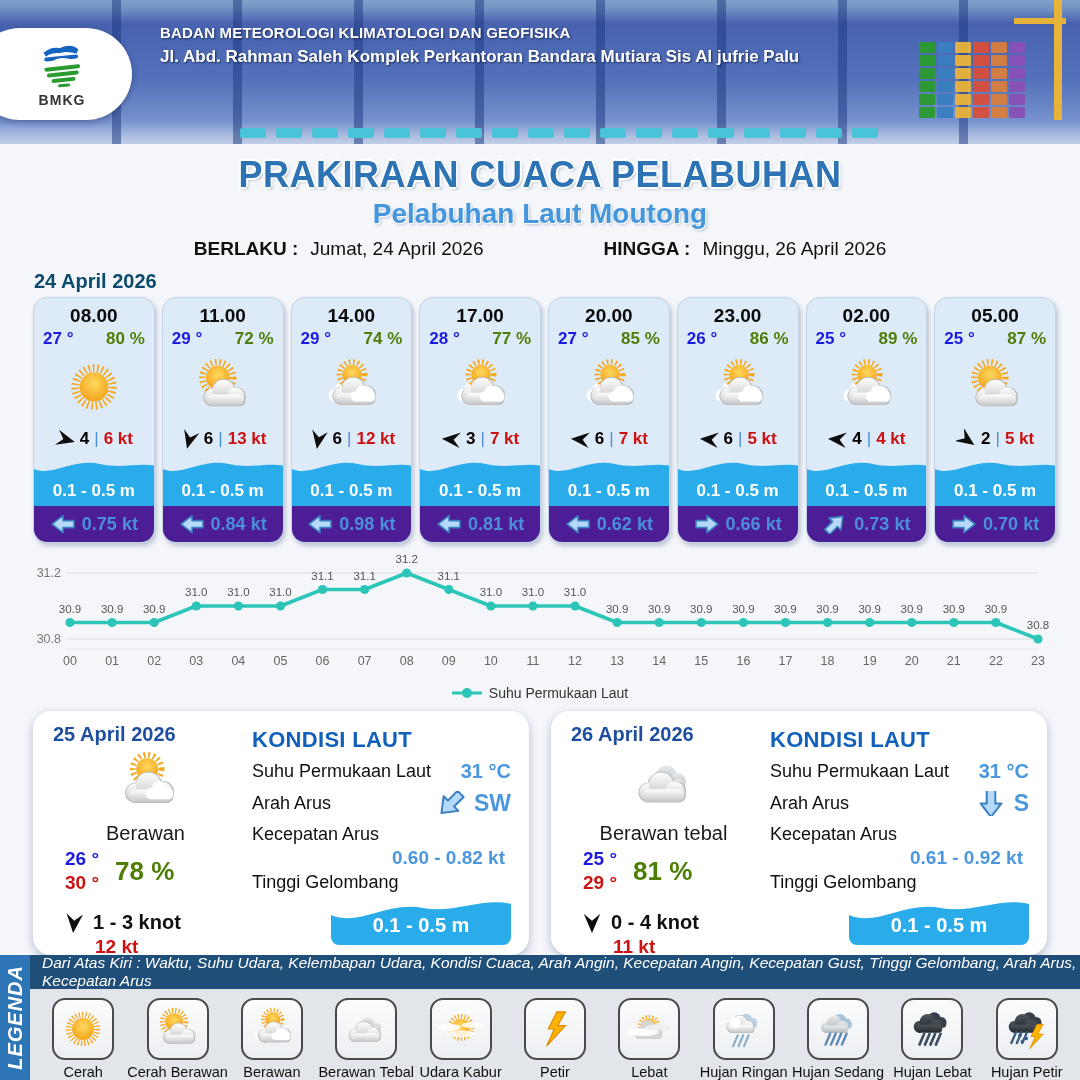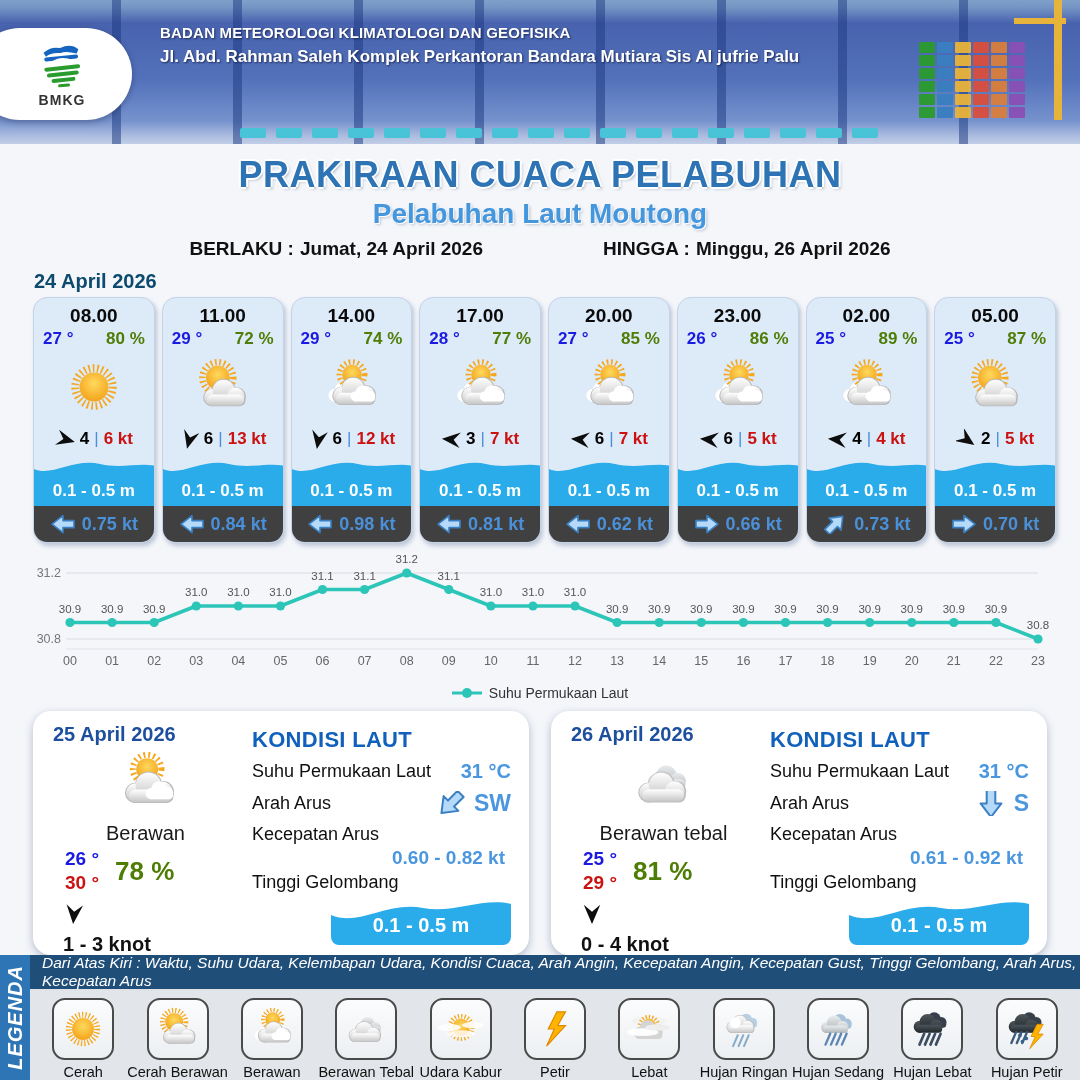--- a/index.html
+++ b/index.html
@@ -26,54 +26,54 @@
   .hdr-line2 { font-size:31px; font-weight:bold; letter-spacing:-.5px; margin-top:2px; }
   .hdr-line3 { font-size:17px; font-weight:bold; margin-top:6px; }
 
   
   .title-main { text-align:center; margin-top:10px; font-size:36px; font-weight:bold; color:#2e74b5; letter-spacing:.5px;
     text-shadow:2px 0 0 #fff,-2px 0 0 #fff,0 2px 0 #fff,0 -2px 0 #fff,2px 2px 3px rgba(90,110,140,.45); }
   .title-sub { text-align:center; font-size:28px; font-weight:bold; color:#4496dd; margin-top:2px;
     text-shadow:1px 1px 0 #fff,2px 2px 3px rgba(90,110,140,.35); }
   .validity { display:flex; justify-content:center; gap:120px; margin-top:8px; font-size:19px; color:#111; }
   .validity b { font-weight:bold; }
-  .validity span.val { font-weight:bold; margin-left:6px; }
+  .validity span.val { font-weight:normal; margin-left:12px; }
 
   
   .fc-date { margin:10px 0 4px 34px; font-size:20px; font-weight:bold; color:#0c4a6e; }
   .cards-row { display:flex; gap:7px; margin:0 24px 0 33px; }
   .fcard { width:122px; height:246px; background:#ddeaf8; border:1px solid #c3d4e8; border-radius:14px; overflow:hidden; display:flex; flex-direction:column; box-shadow:2px 3px 4px rgba(120,140,170,.45); }
   .fc-time { text-align:center; font-size:19px; font-weight:bold; color:#0a0a0a; padding-top:7px; }
   .fc-th { display:flex; justify-content:space-between; padding:2px 9px 0 9px; font-size:17px; font-weight:bold; }
   .fc-temp { color:#1a1ae0; } .fc-hum { color:#4e7d05; }
   .fc-icon { height:76px; display:flex; align-items:center; justify-content:center; }
   .fc-wind { display:flex; align-items:center; justify-content:center; gap:4px; height:28px; font-size:17px; font-weight:bold; }
   .fc-wind .sep { color:#4a90d9; font-weight:normal; margin:0 1px; }
   .fc-gust { color:#cc1111; }
   .fc-wave { position:relative; margin-top:auto; }
   .fc-wave svg { display:block; }
   .fc-wave .band { background:#29ace9; height:28px; margin-top:-1px; text-align:center; color:#fff; font-size:17px; font-weight:bold; line-height:26px; }
-  .fc-cur { height:36px; background:#404040; display:flex; align-items:center; justify-content:center; gap:6px; font-size:18px; font-weight:bold; color:#4a90d9; }
+  .fc-cur { height:36px; background:#4c1d95; display:flex; align-items:center; justify-content:center; gap:6px; font-size:18px; font-weight:bold; color:#4a90d9; }
 
   
   .chart-wrap { margin:8px 26px 0 26px; }
   .chart-legend { display:flex; align-items:center; justify-content:center; gap:7px; font-size:14px; color:#333; margin-top:0px; }
 
   
   .day-row { display:flex; gap:22px; margin:10px 33px 0 33px; }
   .dcard { flex:1; height:244px; background:#fff; border-radius:18px; box-shadow:0 3px 9px rgba(80,100,130,.4); padding:12px 18px 10px 20px; display:flex; gap:14px; }
   .d-left { width:185px; display:flex; flex-direction:column; }
   .d-date { font-size:20px; font-weight:bold; color:#1d4f9e; }
   .d-icon { height:78px; display:flex; align-items:center; justify-content:center; }
   .d-cond { text-align:center; font-size:20px; color:#1a1a1a; margin-top:2px; }
   .d-temps { display:flex; align-items:center; gap:16px; margin-top:2px; padding-left:12px; }
   .d-tcol { display:flex; flex-direction:column; font-size:19px; font-weight:bold; line-height:24px; }
   .d-tmin { color:#1a1ae0; } .d-tmax { color:#cc1111; }
   .d-hum { font-size:26px; font-weight:bold; color:#4e7d05; }
-  .d-wind { display:flex; align-items:flex-start; gap:8px; font-size:20px; font-weight:bold; color:#111; margin-top:8px; padding-left:10px;flex-direction:column; }
+  .d-wind { display:flex; align-items:flex-end; gap:8px; font-size:20px; font-weight:bold; color:#111; margin-top:16px; padding-left:10px; }
   .d-gust { color:#cc1111; font-size:19px; font-weight:bold; padding-left:42px; margin-top:2px; }
   .d-right { flex:1; display:flex; flex-direction:column; padding-top:4px; }
   .kl-head { font-size:22px; font-weight:bold; color:#1060bc; letter-spacing:.3px; }
   .kl-row { display:flex; justify-content:space-between; align-items:center; margin-top:7px; font-size:18px; color:#101010; }
   .kl-val { color:#4a97e0; font-weight:bold; font-size:20px; }
   .kl-arrow { display:flex; align-items:center; gap:7px; color:#4a97e0; font-weight:bold; font-size:23px; }
   .kl-speed { text-align:right; color:#4a97e0; font-weight:bold; font-size:19px; margin-top:2px; padding-right:6px; }
   .kl-wave { position:relative; width:180px; align-self:flex-end; margin-top:2px; border-radius:0 0 8px 8px; overflow:hidden; }
   .kl-wave .txt { position:absolute; left:0; right:0; bottom:8px; text-align:center; color:#fff; font-size:20px; font-weight:bold; }
 

